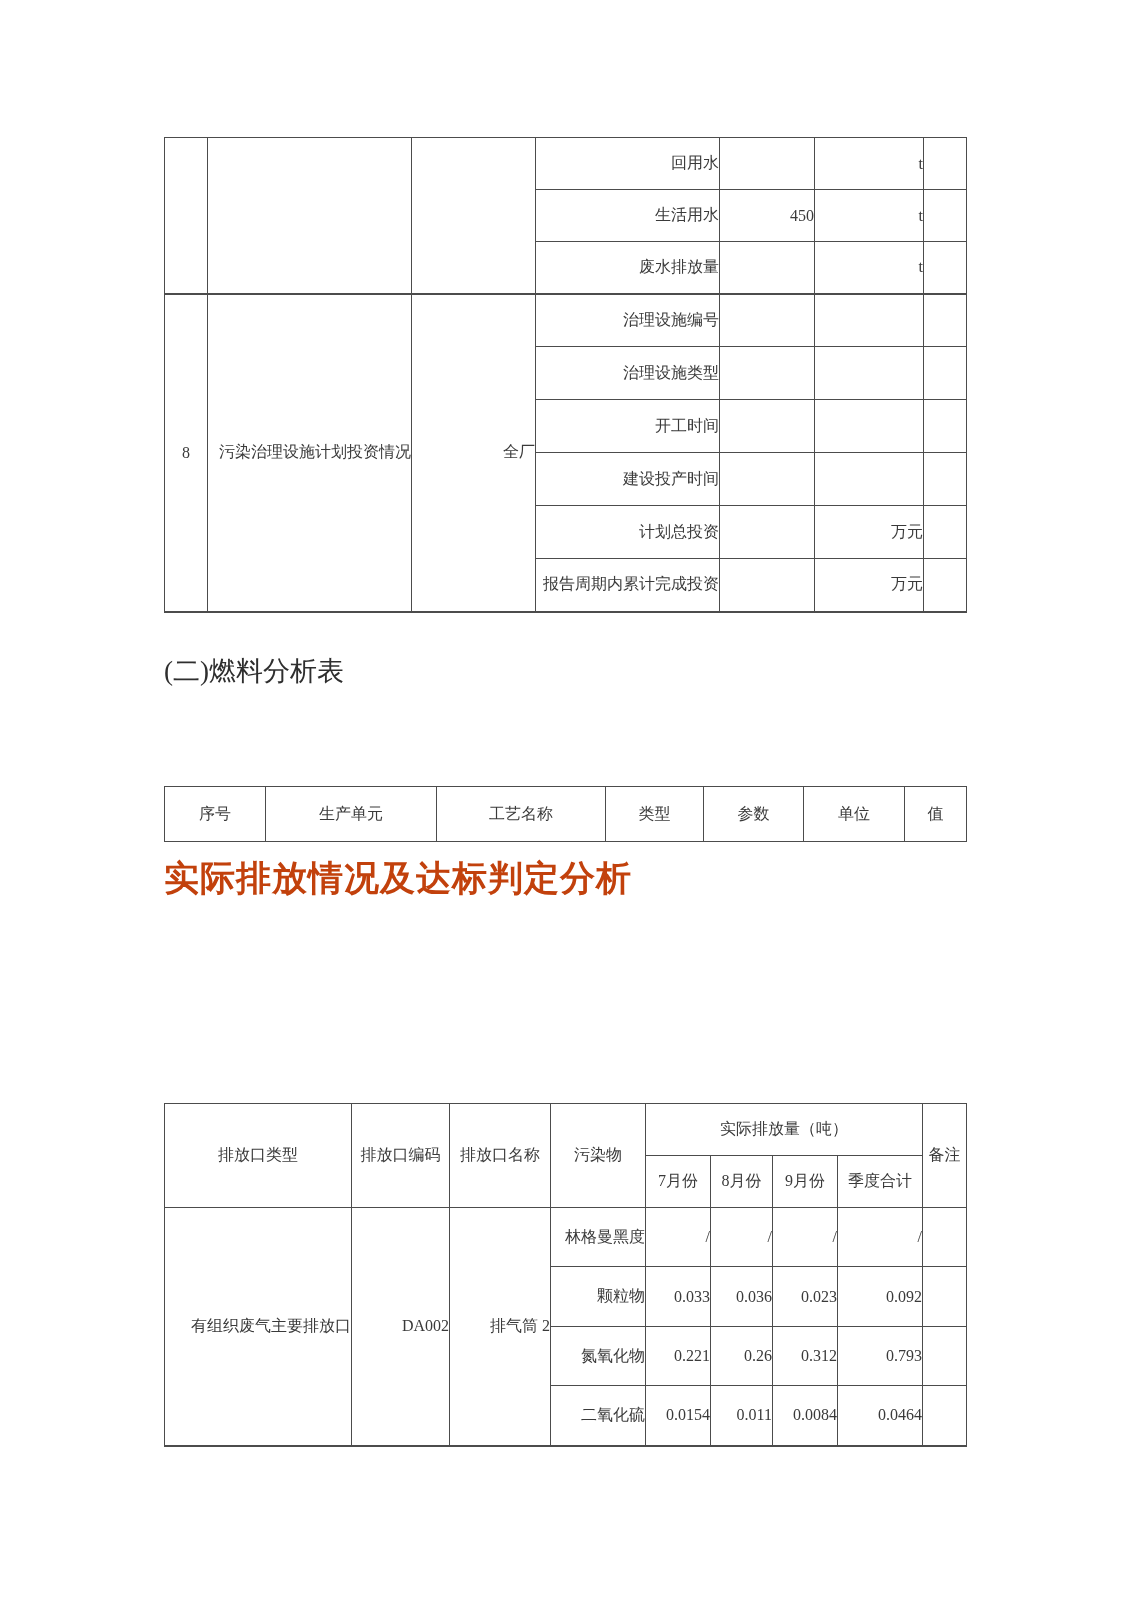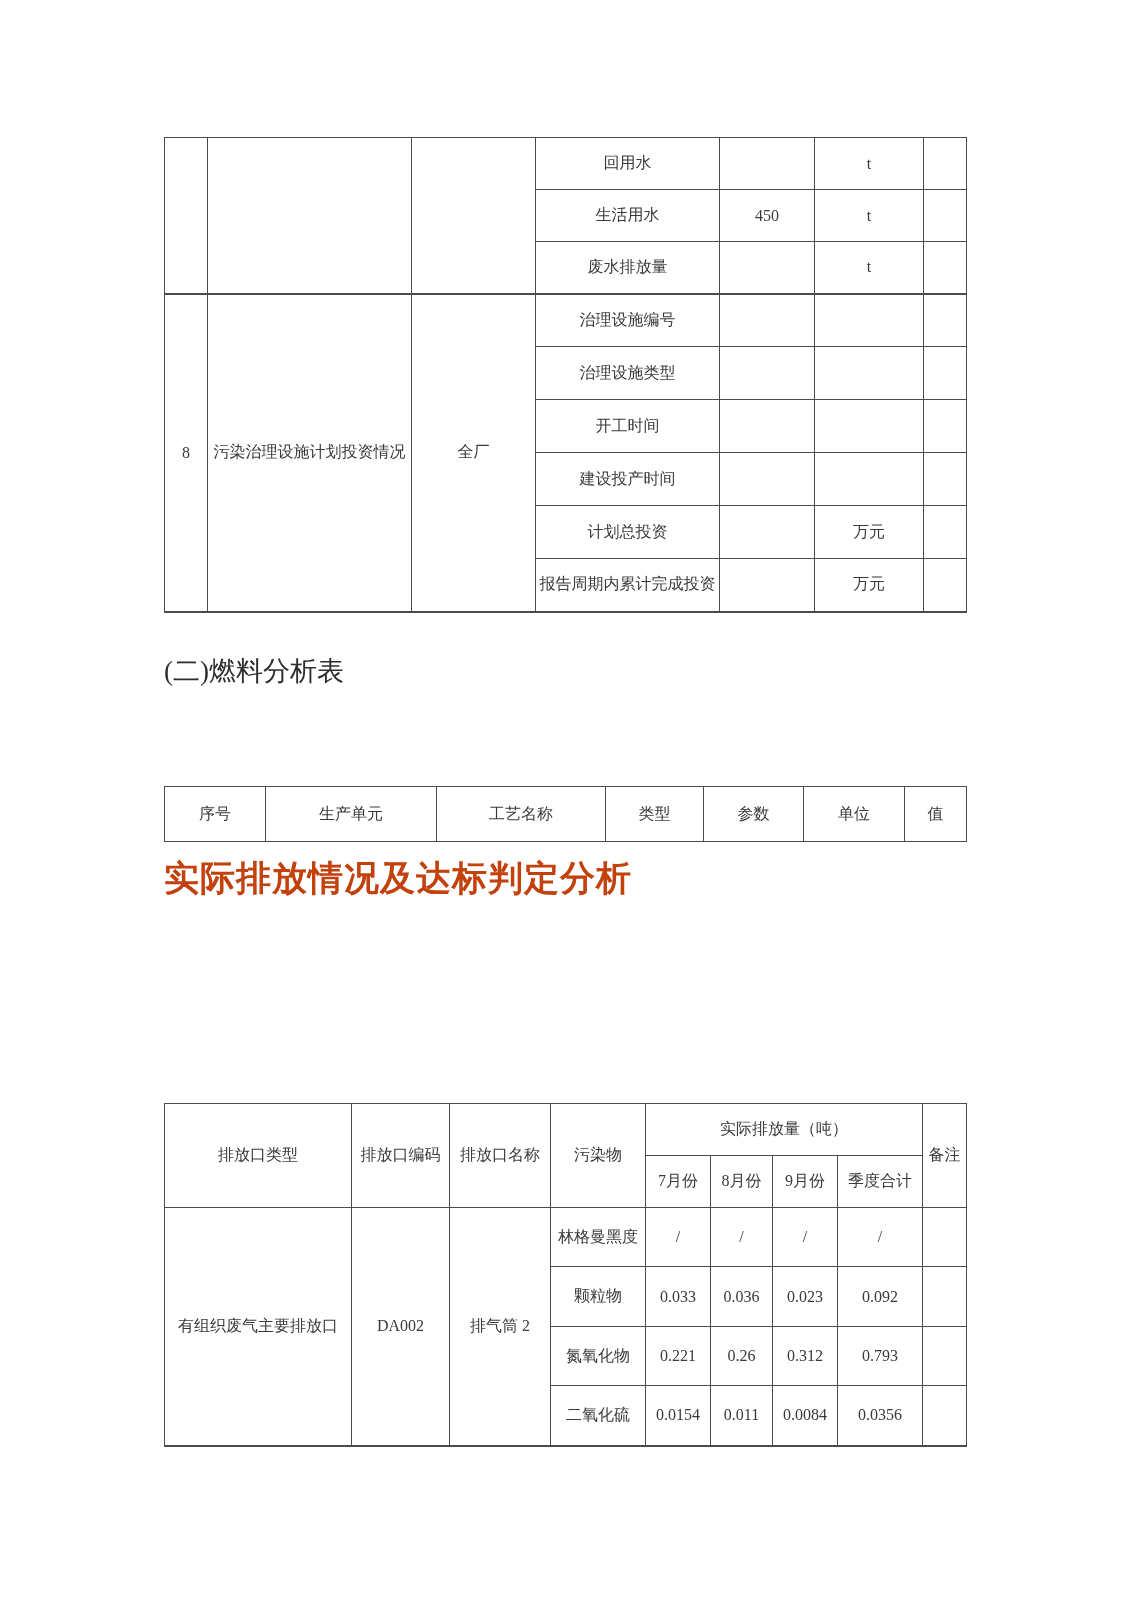--- a/index.html
+++ b/index.html
@@ -21,21 +21,21 @@
   }
   table.tbl td {
     border:1px solid #4c4c4c;
     vertical-align:middle;
     padding:0;
     overflow:hidden;
     white-space:nowrap;
     font-size:16px;
   }
   table.bb2 { border-bottom:2px solid #4c4c4c; }
-  td.l { text-align:center; padding-left:9px; }
+  td.l { text-align:right; padding-left:9px; }
   td.c { text-align:center; }
   tr.thick td { border-top:2px solid #4c4c4c; }
   .h-sub { font-size:27px; line-height:38px; color:#2e2e2e;margin-top:34px; }
   .h-main { font-size:35px; line-height:46px; font-weight:bold; color:#c2410c; letter-spacing:1px; }
   .caption { width:1131px; text-align:center; font-size:22px; line-height:30px; color:#2e2e2e; }
 </style>
 </head>
 <body>
 
 <div class="page">
@@ -196,19 +196,19 @@
         <td class="l">0.26</td>
         <td class="l">0.312</td>
         <td class="l">0.793</td>
         <td></td>
       </tr>
       <tr style="height:60px">
         <td class="l">二氧化硫</td>
         <td class="l">0.0154</td>
         <td class="l">0.011</td>
         <td class="l">0.0084</td>
-        <td class="l">0.0356</td>
+        <td class="l">0.0464</td>
         <td></td>
       </tr>
     </tbody>
   </table>
 
 </div>
 
 </body></html>

